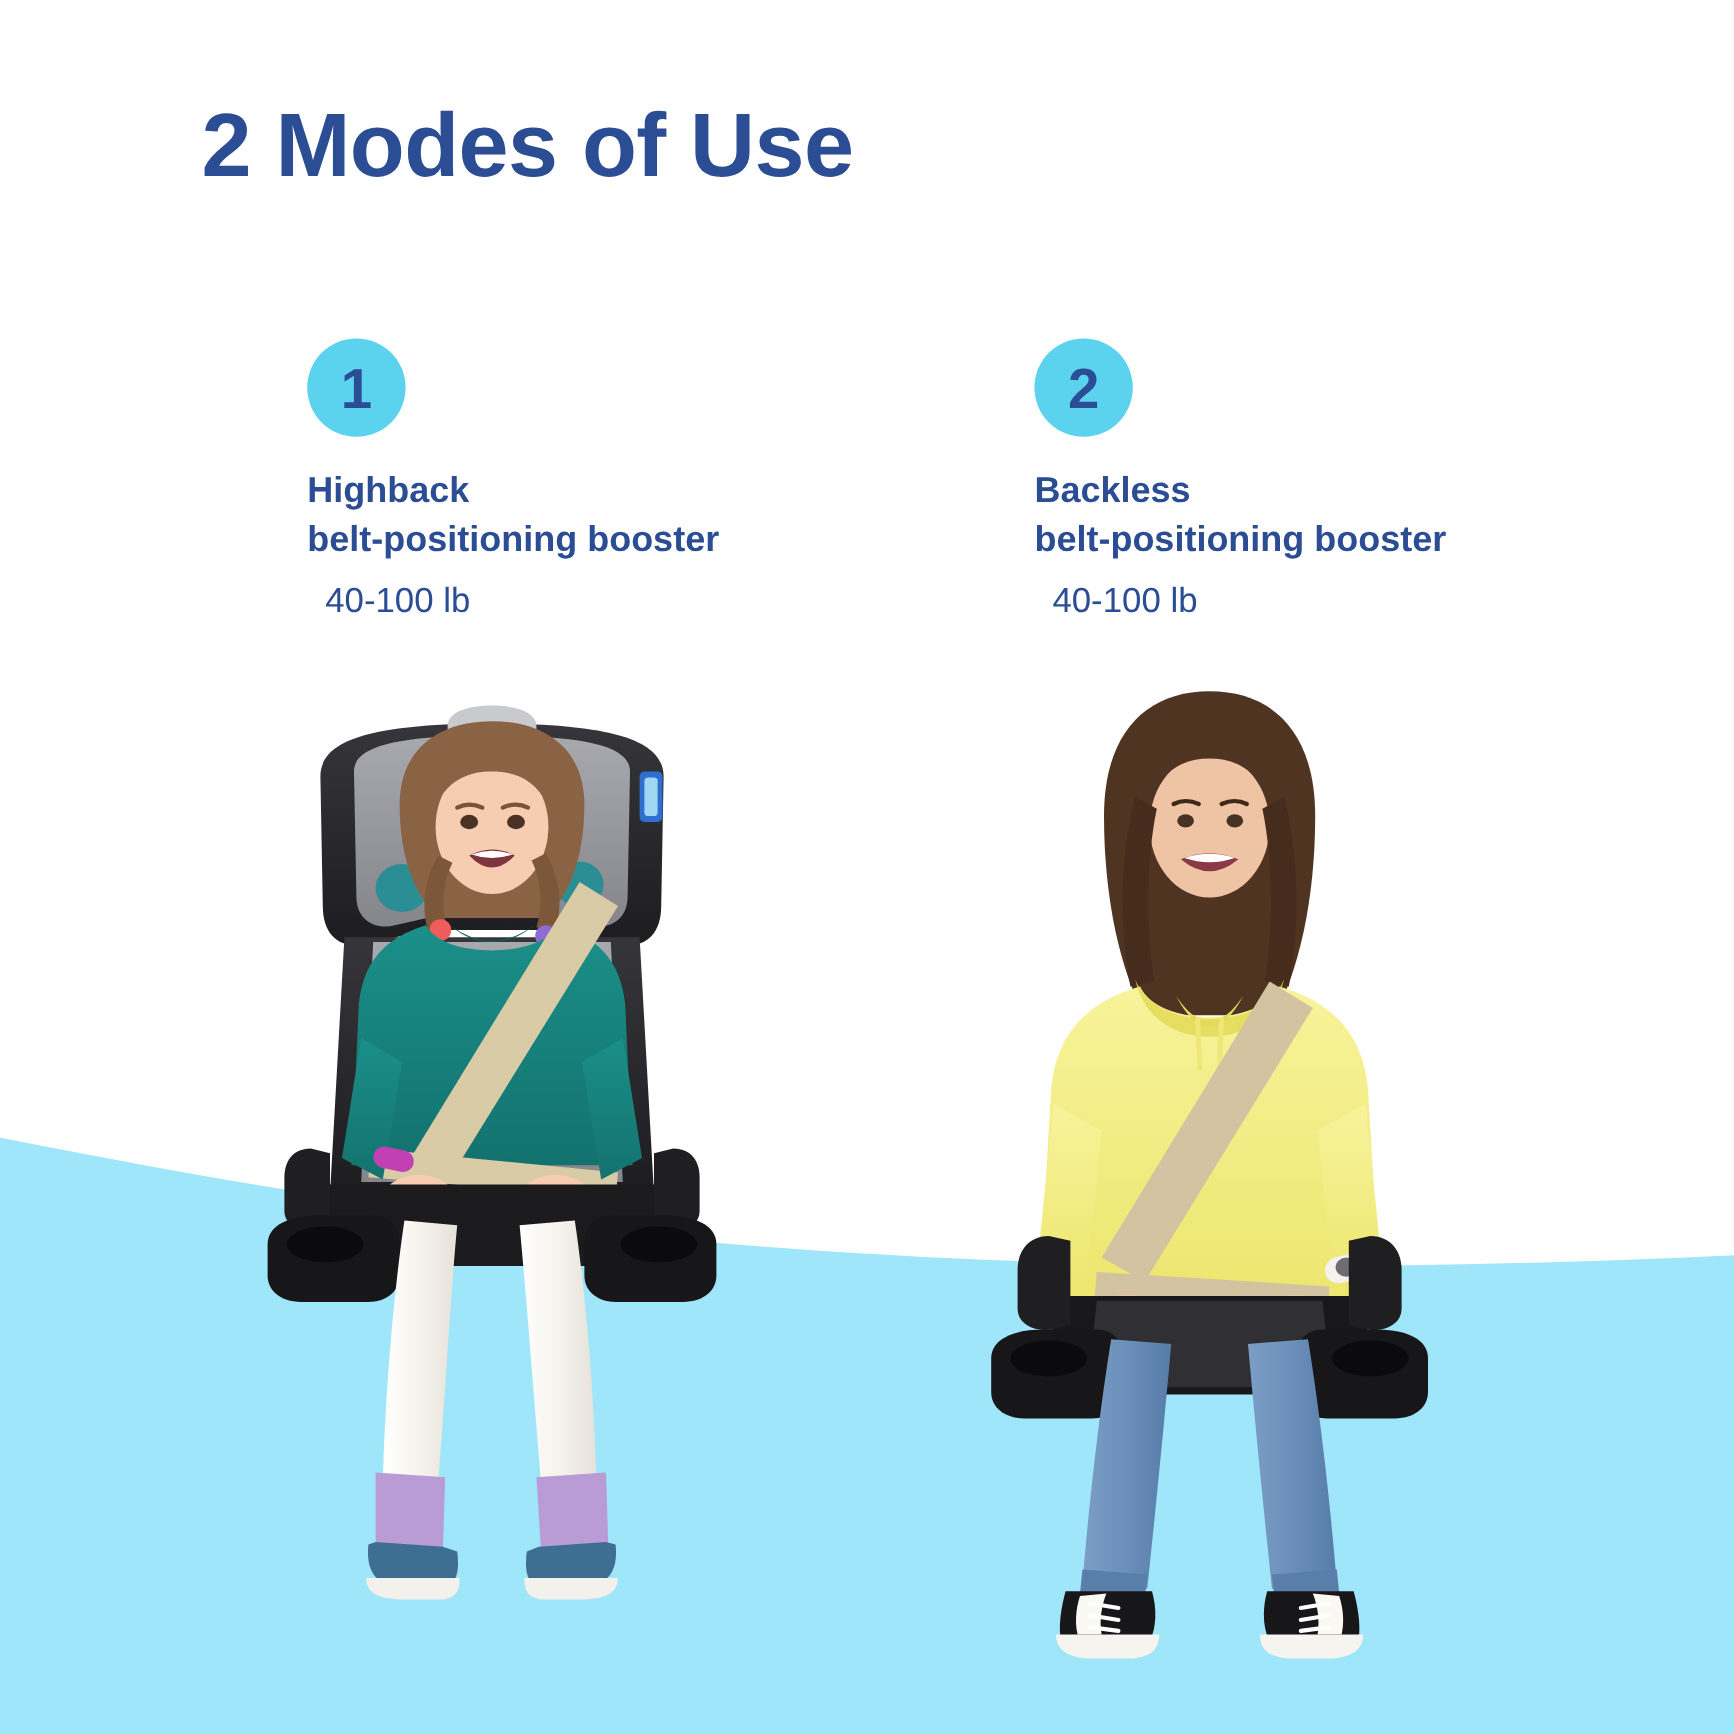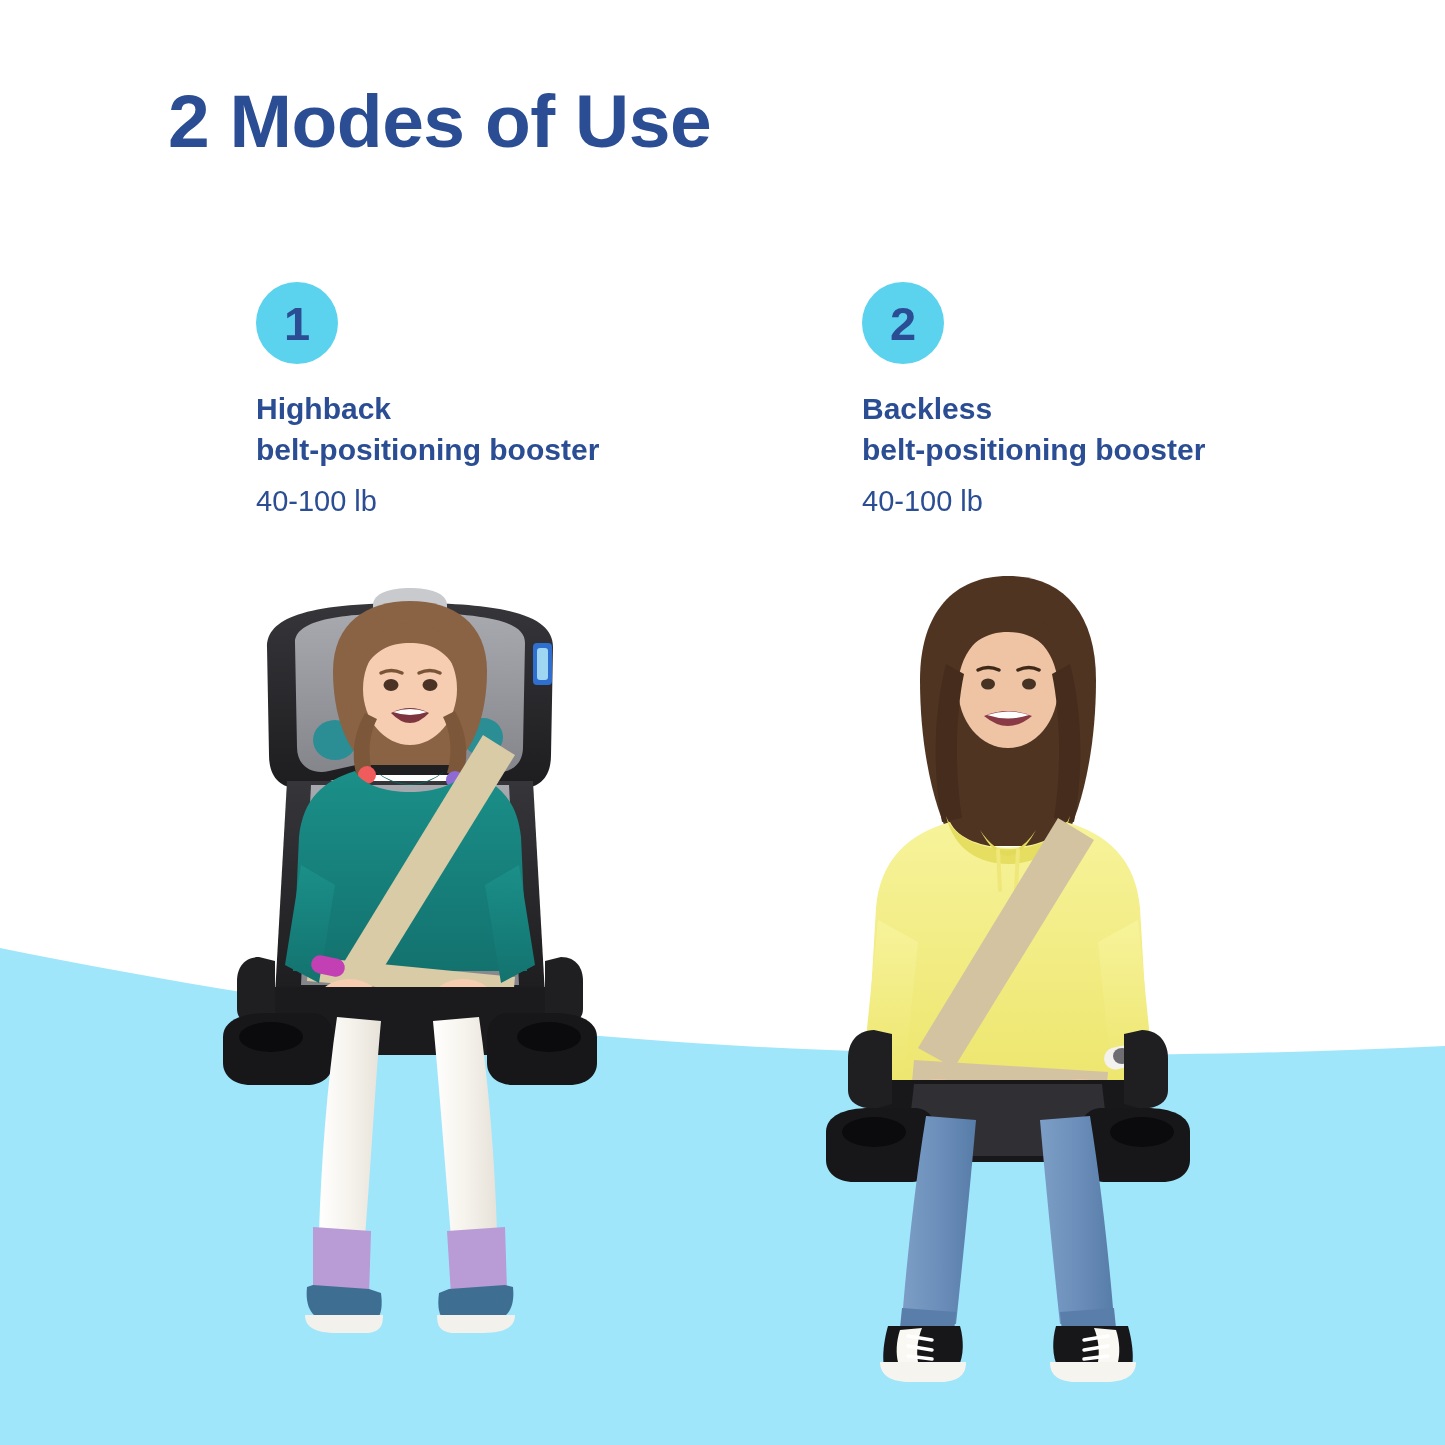--- a/index.html
+++ b/index.html
@@ -64,20 +64,21 @@
     line-height:1.38;
     white-space:nowrap;
   }
   .mode-weight {
     margin-top:13px;
     font-size:29px;
     font-weight:normal;
     color:#2B4D93;
     line-height:1.2;
     white-space:nowrap;
+    margin-left:15px;
   }
 
   
   .photo {
     position:absolute;
     z-index:4;
   }
   #photo-highback { left:215px; top:585px; width:390px; height:760px; }
   #photo-backless { left:822px; top:560px; width:372px; height:830px; }
   .photo svg { display:block; width:100%; height:100%; overflow:visible; }

